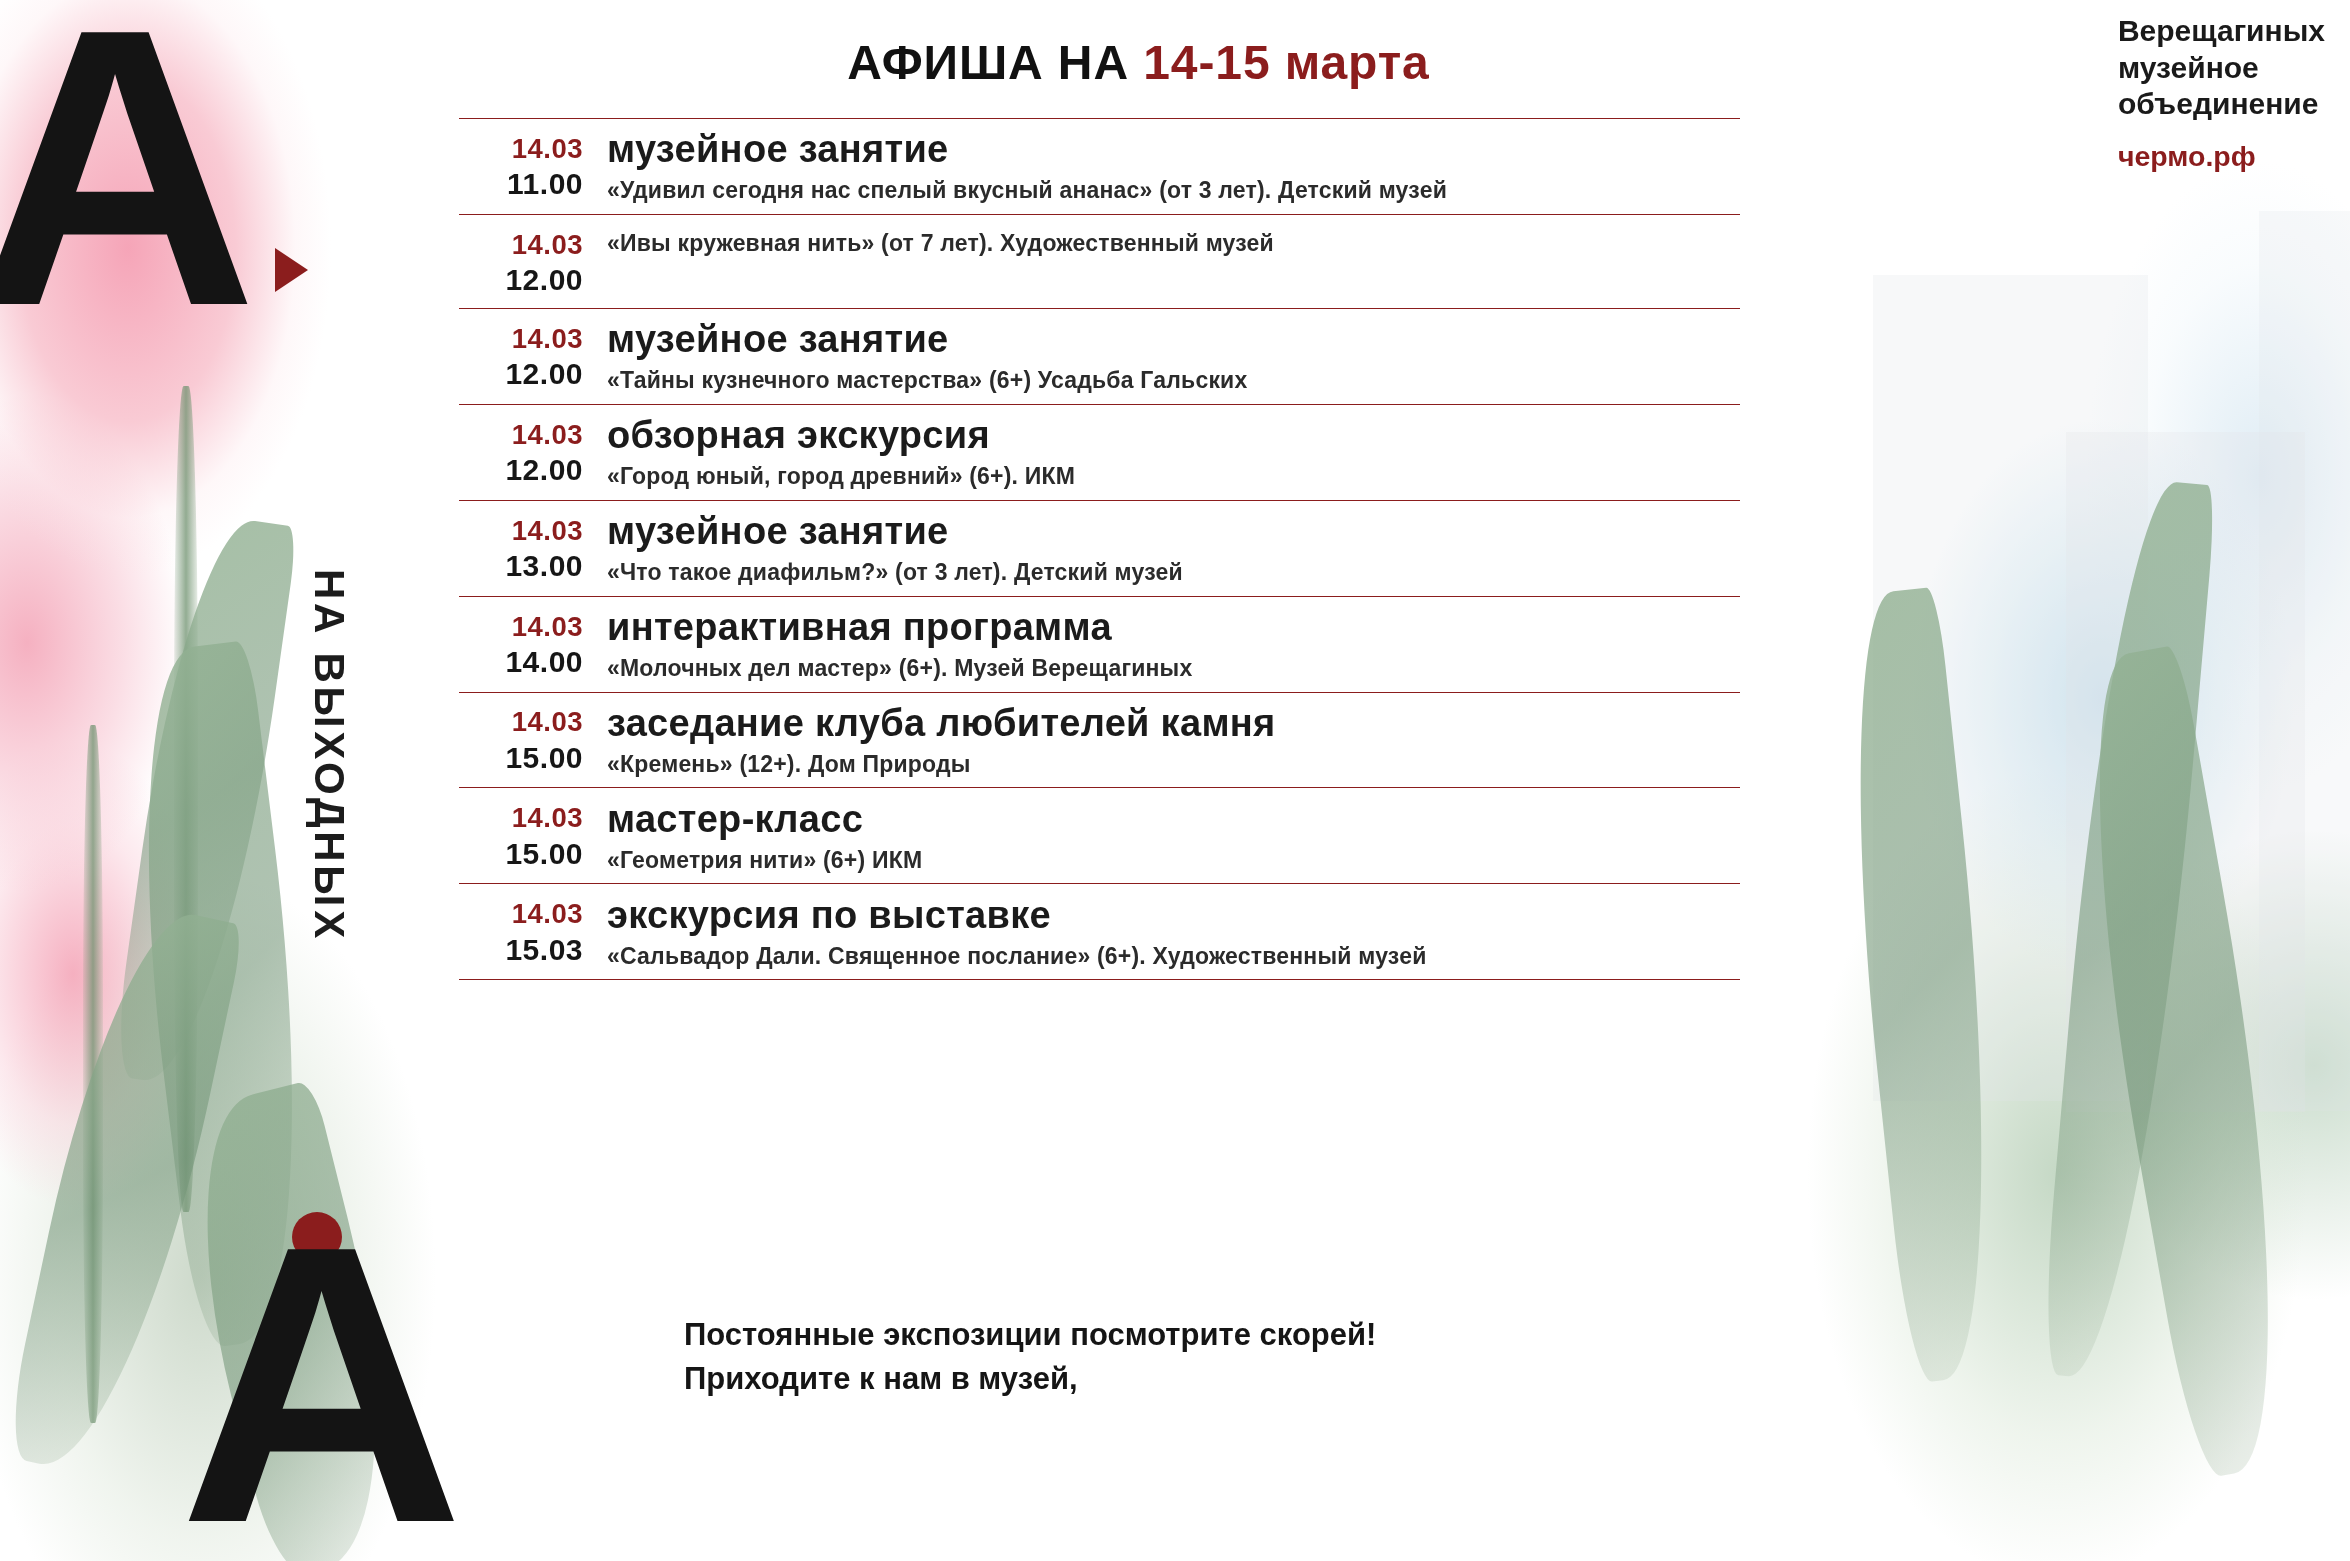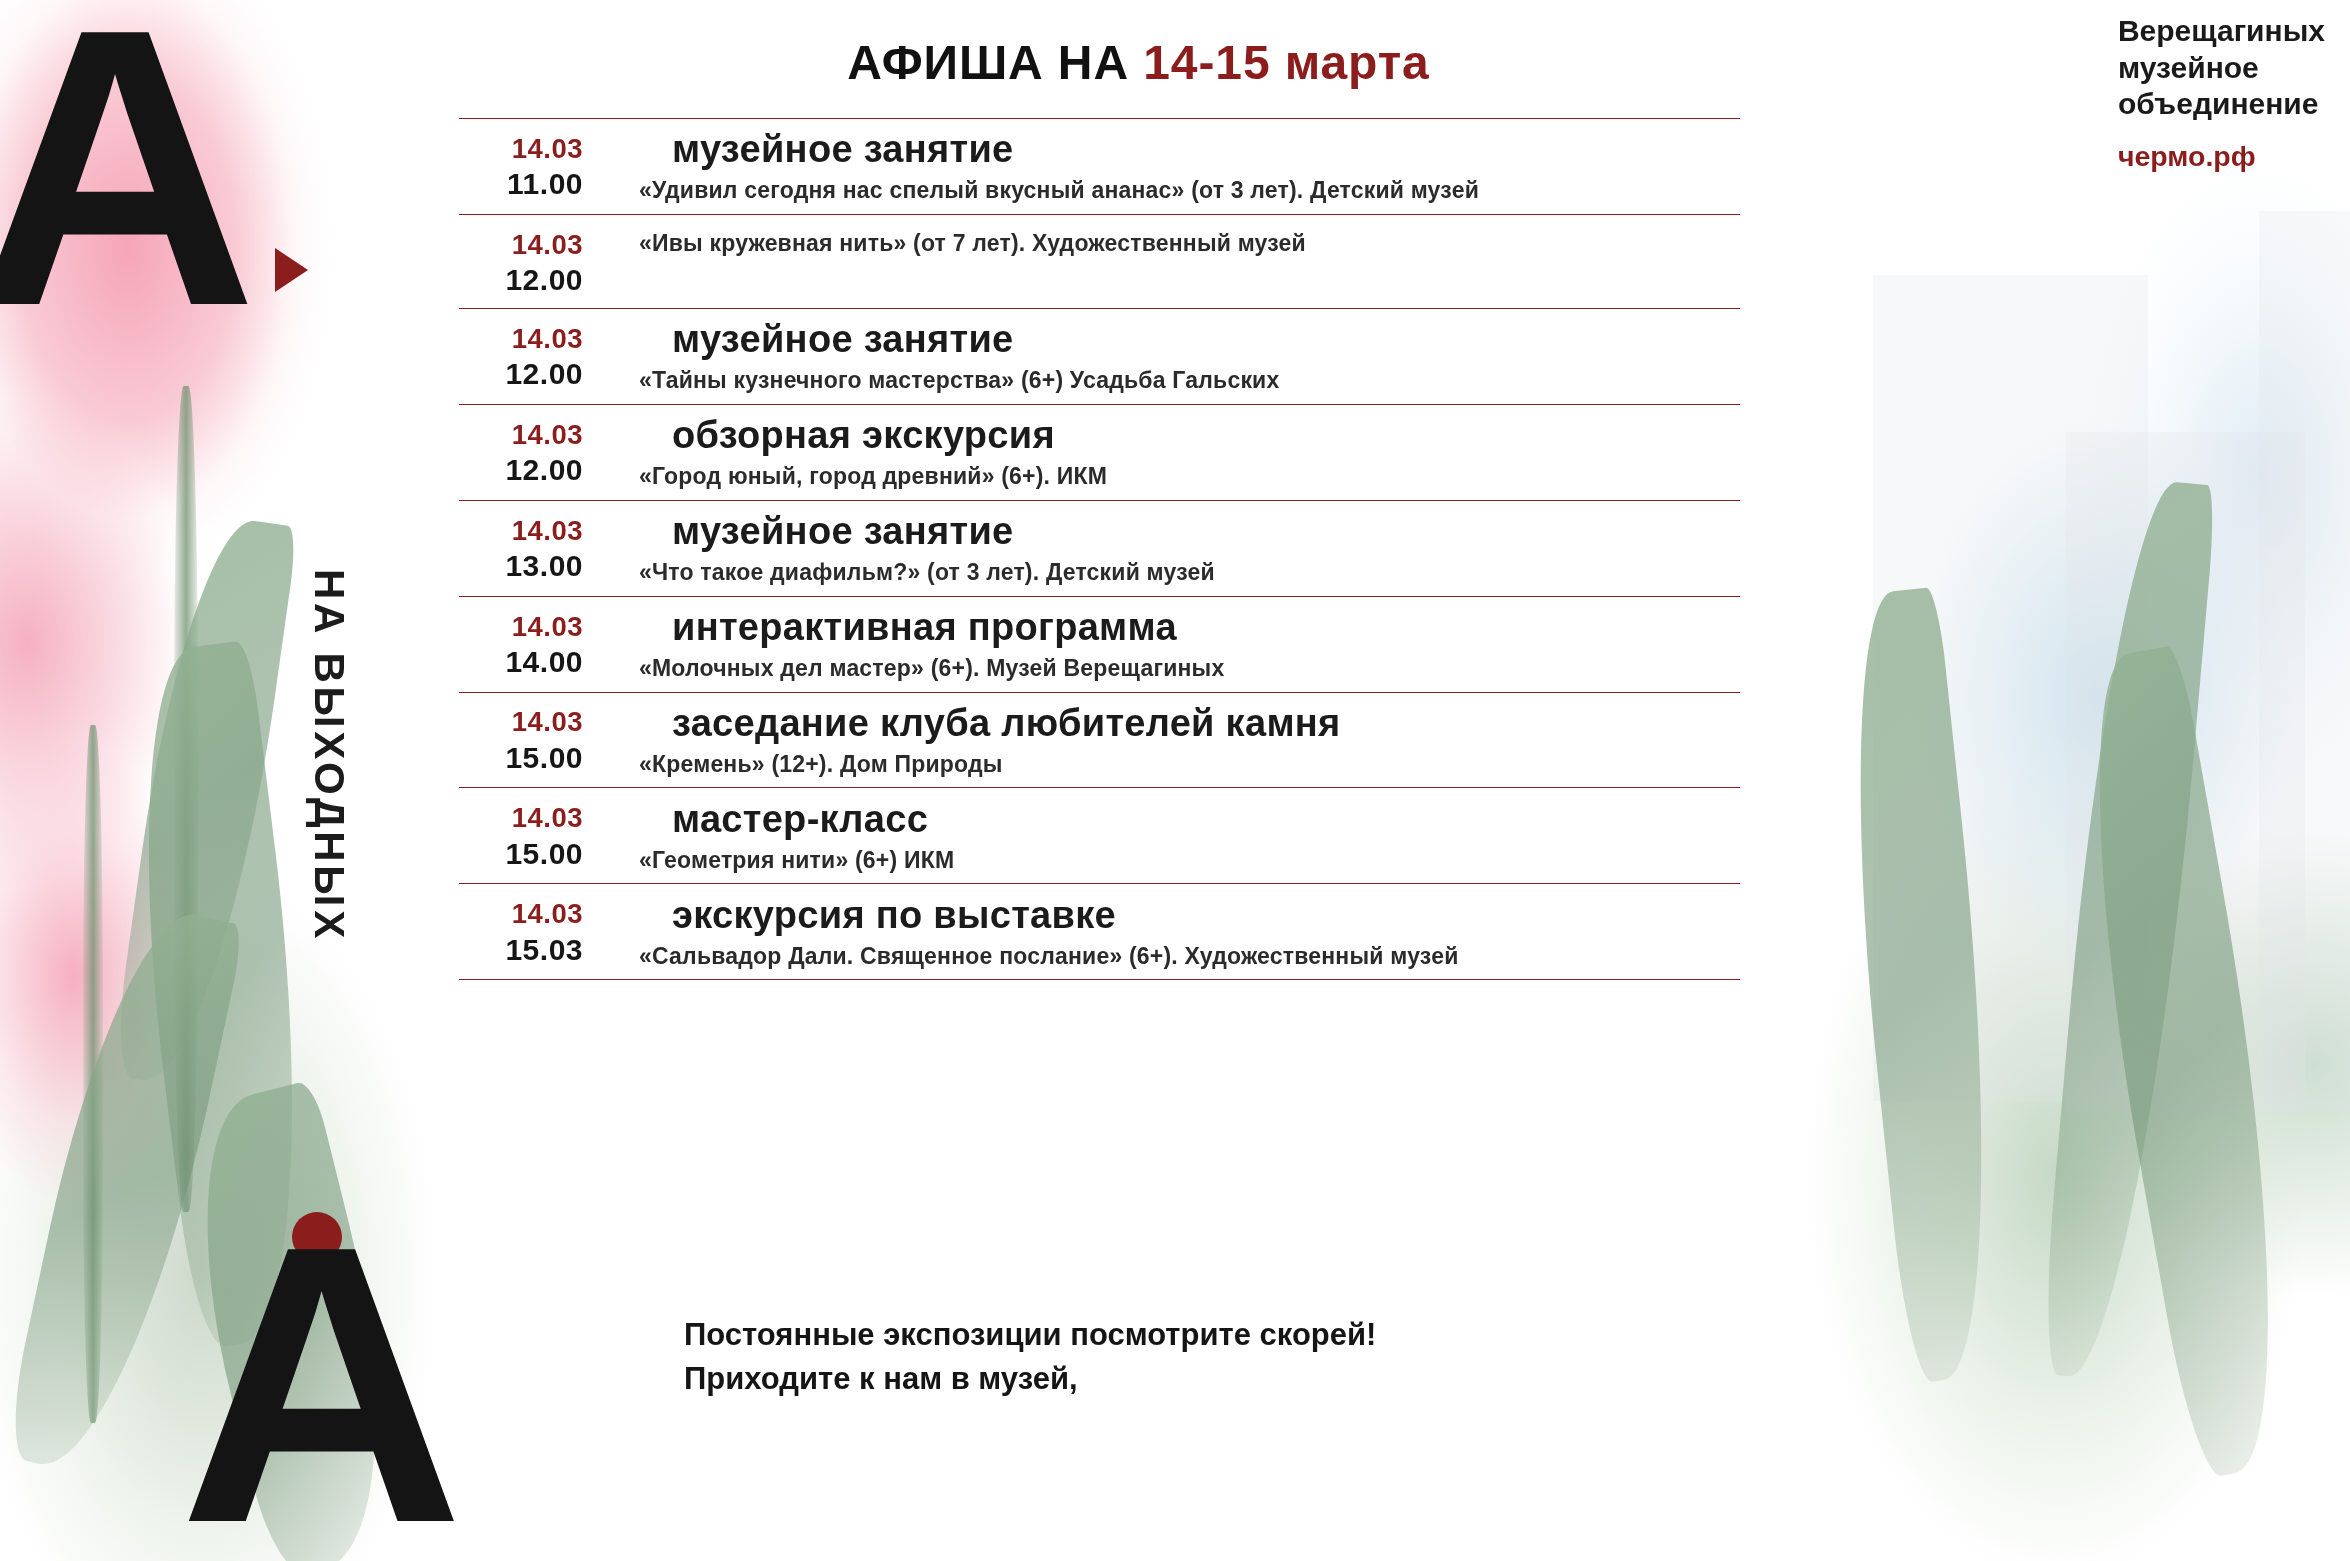--- a/index.html
+++ b/index.html
@@ -168,21 +168,20 @@
     left: 459px;
     top: 118px;
     width: 1281px;
   }
   .row {
     position: relative;
     border-top: 1.8px solid #8b1d1d;
     padding: 9.2px 0 9.2px 0;
     display: flex;
     align-items: flex-start;
-    gap: 32px;
   }
   .row:last-child { border-bottom: 1.8px solid #8b1d1d; }
   .when {
     width: 124px;
     flex: 0 0 124px;
     text-align: right;
     padding-right: 24px;
     padding-top: 3.7px;
   }
   .date {
@@ -199,21 +198,20 @@
     line-height: 1.22;
     letter-spacing: 0.5px;
   }
   .what { flex: 1 1 auto; }
   .event-title {
     font-size: 38px;
     font-weight: 700;
     color: #1b1b1b;
     line-height: 1.12;
     letter-spacing: 0.3px;
-    margin-left: 33px;
   }
   .event-sub {
     font-size: 23px;
     font-weight: 700;
     color: #2b2b2b;
     line-height: 1.2;
     margin-top: 6.4px;
     letter-spacing: 0.2px;
   }
 

